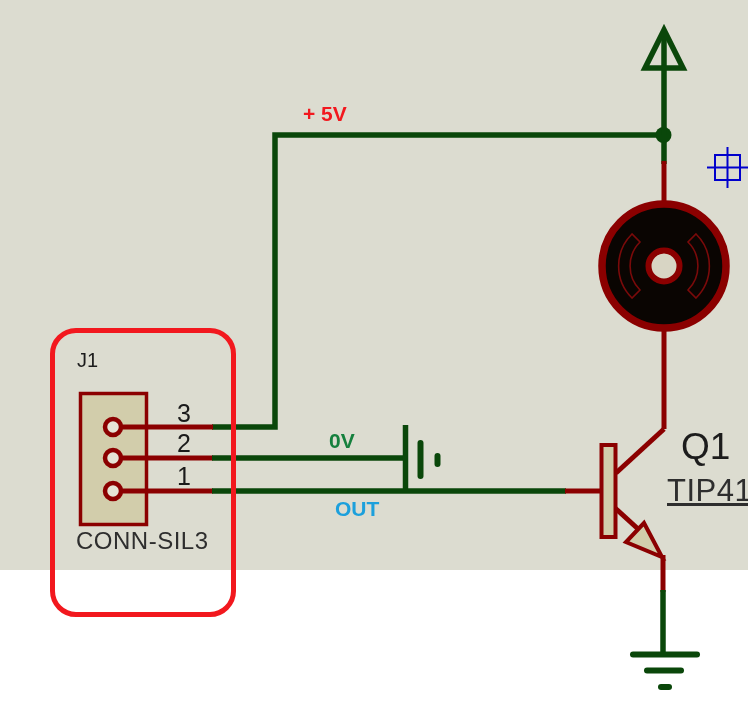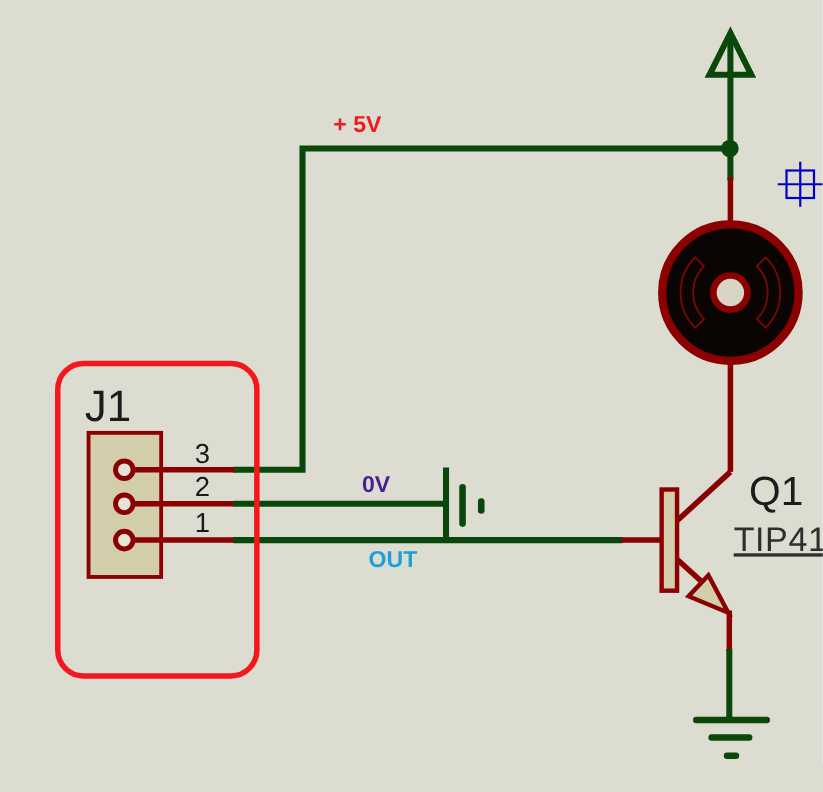--- a/index.html
+++ b/index.html
@@ -1,39 +1,39 @@
 <!DOCTYPE html>
 <html style="--background: #DCDCD0; --wire: #0A470A; --component: #8B0000; --component-fill: #D2CDAB; --pin-hole: #E6E4D6; --annotation-red: #F2181E; --net-blue: #1CA0DC; --text-dark: #1C1C1C; --motor-fill: #0A0502; --motor-hub-fill: #D8D5C4; --motor-brush: #7A0A0A; --marker-blue: #0000CC;"><head>
 <meta charset="utf-8">
 <style>
   html,body{margin:0;padding:0;}
   body{width:748px;height:720px;overflow:hidden;font-family:"Liberation Sans",sans-serif;}
-  .stage{position:relative;width:748px;height:720px;background:var(--background,#DCDCD0);text-align:center;}
+  .stage{position:relative;width:748px;height:570px;background:var(--background,#DCDCD0);text-align:center;}
   svg{position:absolute;left:0;top:0;}
 
   
   .ws{stroke:var(--wire,#0A470A);stroke-width:5.5;fill:none;}
   .wbar{stroke:var(--wire,#0A470A);stroke-width:6;stroke-linecap:round;fill:none;}
   .wdot{fill:var(--wire,#0A470A);}
 
   
   .ms{stroke:var(--component,#8B0000);stroke-width:5;fill:none;}
   .cbody{fill:var(--component-fill,#D2CDAB);stroke:var(--component,#8B0000);}
   .pinhole{fill:var(--pin-hole,#E6E4D6);stroke:var(--component,#8B0000);stroke-width:4.5;}
   .motorbody{fill:var(--motor-fill,#0A0502);stroke:var(--component,#8B0000);stroke-width:7.5;}
   .motorhub{fill:var(--motor-hub-fill,#D8D5C4);stroke:var(--component,#8B0000);stroke-width:6;}
   .brush{stroke:var(--motor-brush,#7A0A0A);stroke-width:1.6;fill:none;}
   .marker{stroke:var(--marker-blue,#0000CC);stroke-width:2;fill:none;}
 
   
   .lbl{position:absolute;line-height:1;white-space:nowrap;z-index:3;}
   .ann{font-weight:bold;font-size:21px;color:var(--annotation-red,#F2181E);}
-  .net-dark{font-weight:bold;font-size:21px;color:#4c1d95;}
+  .net-dark{font-weight:bold;font-size:21px;color:#15803d;}
   .net-blue{font-weight:bold;font-size:21px;color:var(--net-blue,#1CA0DC);}
-  .ref-big{font-size:40px;color:var(--text-dark,#1C1C1C);}
+  .ref-big{font-size:20px;color:var(--text-dark,#1C1C1C);}
   .ref-q{font-size:37px;color:var(--text-dark,#1C1C1C);}
   .val{font-size:24px;color:#2E2E2E;letter-spacing:0.5px;}
   .pin-num{font-size:25px;color:#1A1A1A;}
 
   .module-box{position:absolute;left:50px;top:328px;width:186px;height:289px;
     border:5px solid var(--annotation-red,#F2181E);border-radius:26px;
     box-sizing:border-box;z-index:2;background:transparent;}
 </style>
 </head>
 <body>
@@ -109,20 +109,21 @@
     </g>
   </svg>
 
   <div class="module-box"></div>
 
   <div class="lbl ann" style="left:303px;top:103px;">+ 5V</div>
   <div class="lbl net-dark" style="left:329px;top:430px;">0V</div>
   <div class="lbl net-blue" style="left:299px;top:498px;margin-left:36px;">OUT</div>
 
   <div class="lbl ref-big" style="left:77px;top:350px;">J1</div>
+  <div class="lbl val" style="left:76px;top:529px;">CONN-SIL3</div>
 
   <div class="lbl pin-num" style="left:177px;top:401px;">3</div>
   <div class="lbl pin-num" style="left:177px;top:431px;">2</div>
   <div class="lbl pin-num" style="left:177px;top:464px;">1</div>
 
   <div class="lbl ref-q" style="left:681px;top:428px;">Q1</div>
   <div class="lbl val" style="left:667px;top:475px;font-size:31px;text-decoration:underline;">TIP41</div>
 </div>
 
 </body></html>

